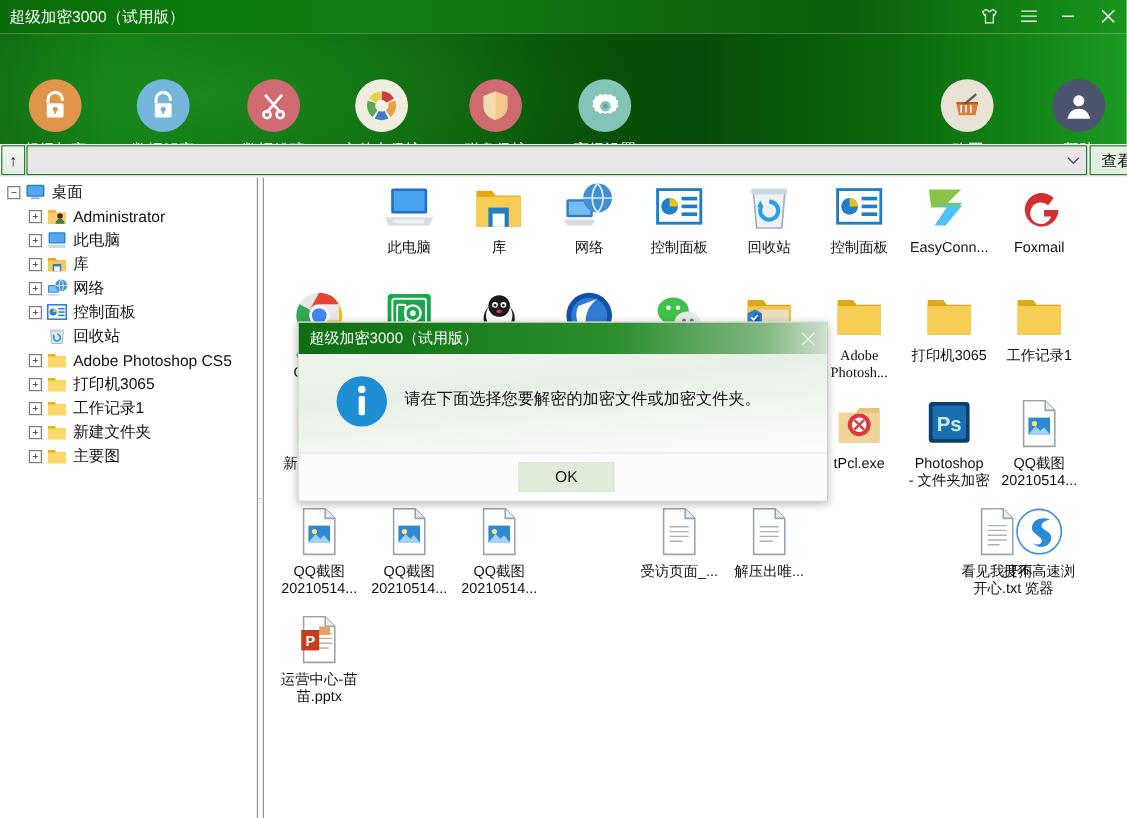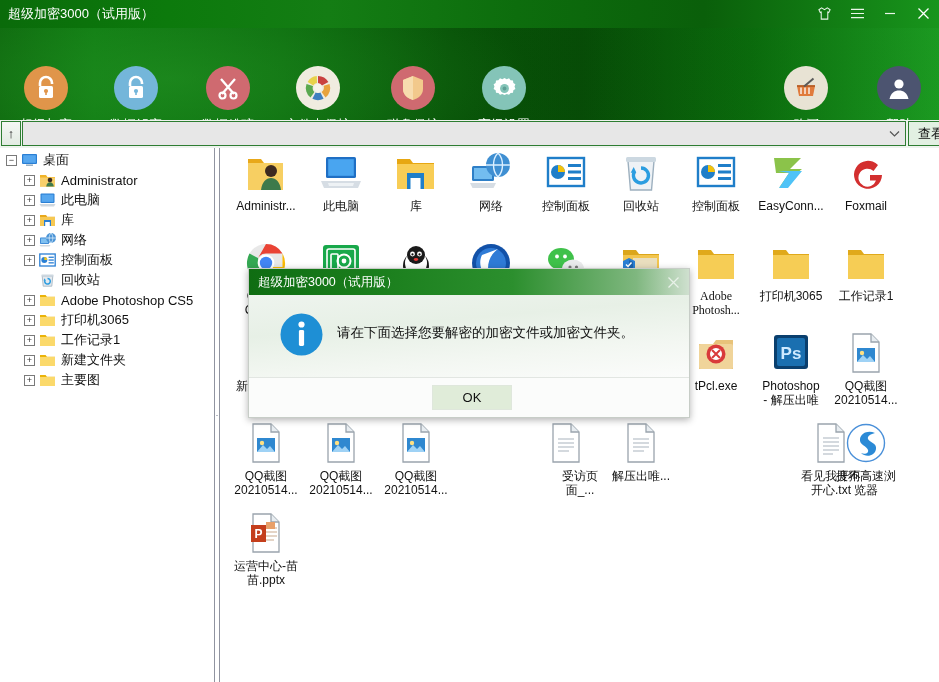--- a/index.html
+++ b/index.html
@@ -391,31 +391,20 @@
               <path d="M1 3 h5.6 l1.3 1.8 H16 V14 H1 Z" fill="#eab308"></path>
               <path d="M1 5 h15 V14 H1 Z" fill="#fbd96b"></path>
             </svg></span>
           <span>主要图</span>
         </div>
       </div>
 
     <div class="splitter"></div>
 
     <div class="filepane" id="file-host">
-        <div class="fitem" style="left: 8px; top: 4px;">
-          <div class="fico">
-            <svg width="42" height="42" viewBox="0 0 42 42">
-              <path d="M3 7 h13 l3 4 H38 V38 H3 Z" fill="#e8a81a"></path>
-              <path d="M3 11 h35 V38 H3 Z" fill="#f7cf62"></path>
-              <circle cx="26" cy="19" r="6" fill="#3c2a20"></circle>
-              <path d="M16 38 c1-8 5-12 10-12 s9 4 10 12 Z" fill="#3d7a4b"></path>
-            </svg>
-          </div>
-          <div class="flbl" style="white-space: pre-line;">Administr...</div>
-        </div>
         <div class="fitem" style="left: 83px; top: 4px;">
           <div class="fico">
             <svg width="44" height="42" viewBox="0 0 44 42">
               <rect x="7" y="5" width="30" height="21" rx="1.6" fill="#1f6fc4"></rect>
               <rect x="9.2" y="7.2" width="25.6" height="16.6" fill="#49a5f0"></rect>
               <path d="M2 29 h40 l-3 7 H5 Z" fill="#d6dde4"></path>
               <path d="M9 31 h26 l-1 3 H10 Z" fill="#eef2f5"></path>
             </svg>
           </div>
           <div class="flbl" style="white-space: pre-line;">此电脑</div>
@@ -670,21 +659,21 @@
         </div>
         <div class="fitem" style="left: 533px; top: 184px;">
           <div class="fico">
             <svg width="42" height="40" viewBox="0 0 42 40">
               <rect x="4" y="3" width="34" height="34" rx="3" fill="#0a3f6e"></rect>
               <rect x="7" y="6" width="28" height="28" rx="2" fill="#1a6fb0"></rect>
               <text x="21" y="27" font-size="17" font-weight="bold" fill="#cfeaff" text-anchor="middle" font-family="Liberation Sans, sans-serif">Ps</text>
             </svg>
           </div>
           <div class="flbl" style="white-space: pre-line;">Photoshop
-- 解压出唯</div>
+- 文件夹加密</div>
         </div>
         <div class="fitem" style="left: 608px; top: 184px;">
           <div class="fico">
             <svg width="42" height="42" viewBox="0 0 42 42">
               <path d="M8 2 h18 l8 8 v30 H8 Z" fill="#fff" stroke="#9aa4ad" stroke-width="1.3"></path>
               <path d="M26 2 v8 h8" fill="#e8edf1" stroke="#9aa4ad" stroke-width="1.3"></path>
               <rect x="12" y="16" width="18" height="14" fill="#2f88d0"></rect>
               <circle cx="17" cy="21" r="2.2" fill="#ffe082"></circle>
               <path d="M12 30 l6 -7 4 4 3 -3 5 6 Z" fill="#9fd2f5"></path>
             </svg>
@@ -732,21 +721,21 @@
 20210514...</div>
         </div>
         <div class="fitem" style="left: 308px; top: 274px;">
           <div class="fico">
             <svg width="42" height="42" viewBox="0 0 42 42">
               <path d="M8 2 h18 l8 8 v30 H8 Z" fill="#fff" stroke="#9aa4ad" stroke-width="1.3"></path>
               <path d="M26 2 v8 h8" fill="#e8edf1" stroke="#9aa4ad" stroke-width="1.3"></path>
               <path d="M13 17 h16 M13 21 h16 M13 25 h16 M13 29 h11" stroke="#aab4bd" stroke-width="1.2"></path>
             </svg>
           </div>
-          <div class="flbl" style="white-space: pre-line; margin-left: 28px;">受访页面_...</div>
+          <div class="flbl" style="white-space: pre-line;">受访页面_...</div>
         </div>
         <div class="fitem" style="left: 383px; top: 274px;">
           <div class="fico">
             <svg width="42" height="42" viewBox="0 0 42 42">
               <path d="M8 2 h18 l8 8 v30 H8 Z" fill="#fff" stroke="#9aa4ad" stroke-width="1.3"></path>
               <path d="M26 2 v8 h8" fill="#e8edf1" stroke="#9aa4ad" stroke-width="1.3"></path>
               <path d="M13 17 h16 M13 21 h16 M13 25 h16 M13 29 h11" stroke="#aab4bd" stroke-width="1.2"></path>
             </svg>
           </div>
           <div class="flbl" style="white-space: pre-line;">解压出唯...</div>

